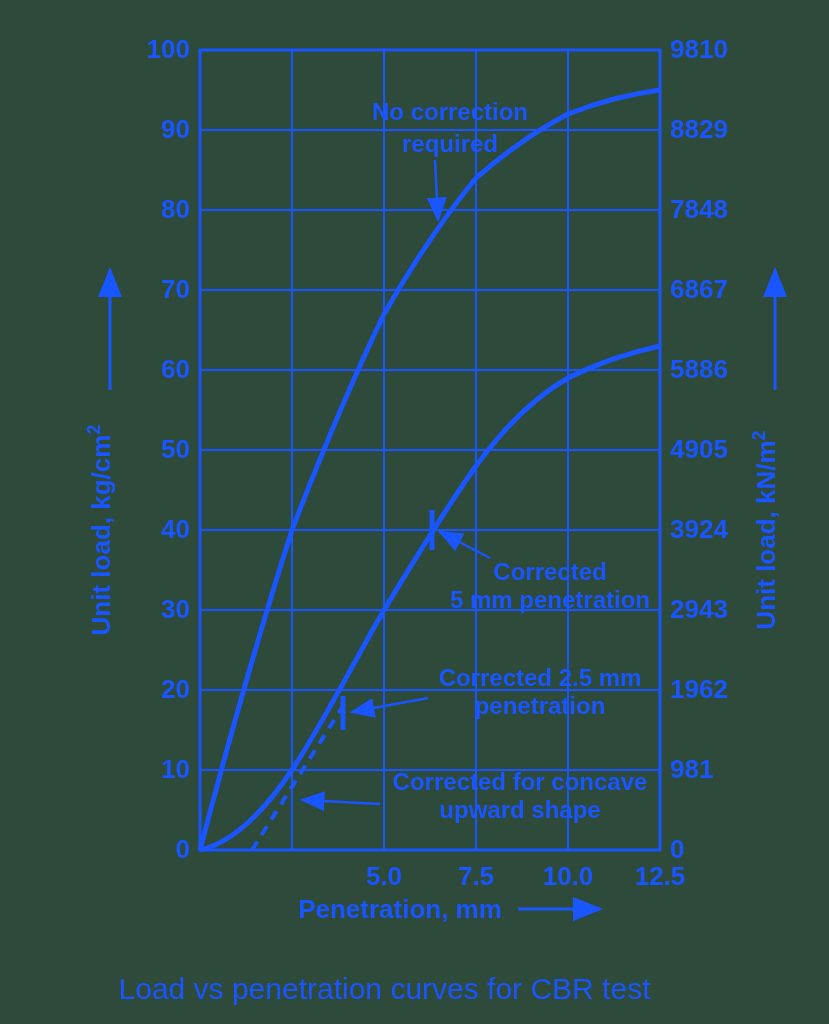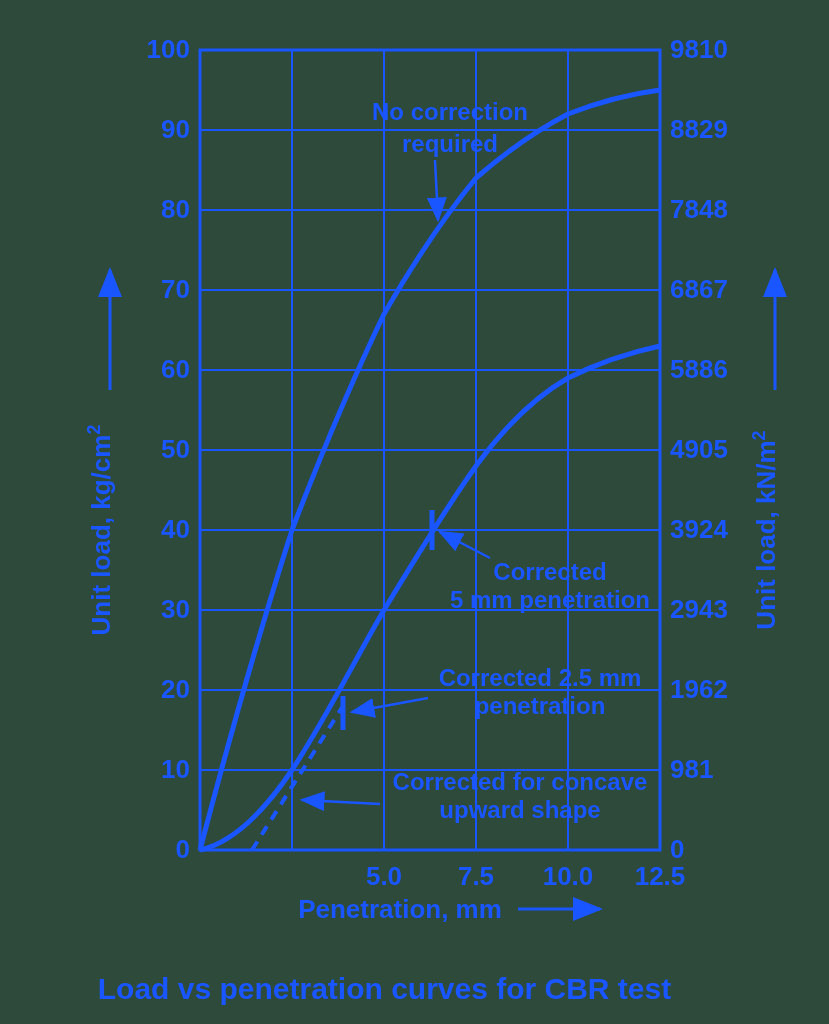--- a/index.html
+++ b/index.html
@@ -35,21 +35,21 @@
     font-size: 24px;
     font-weight: bold;
   }
   .caption {
     position: absolute;
     bottom: 18px;
     left: 0;
     width: 769px;
     text-align: center;
     font-size: 30px;
-    font-weight: bold;
+    font-weight: normal;
     color: #1a56ff;
   }
   .grid-line {
     stroke: #1a56ff;
     stroke-width: 2;
     fill: none;
   }
   .curve {
     stroke: #1a56ff;
     stroke-width: 5;

